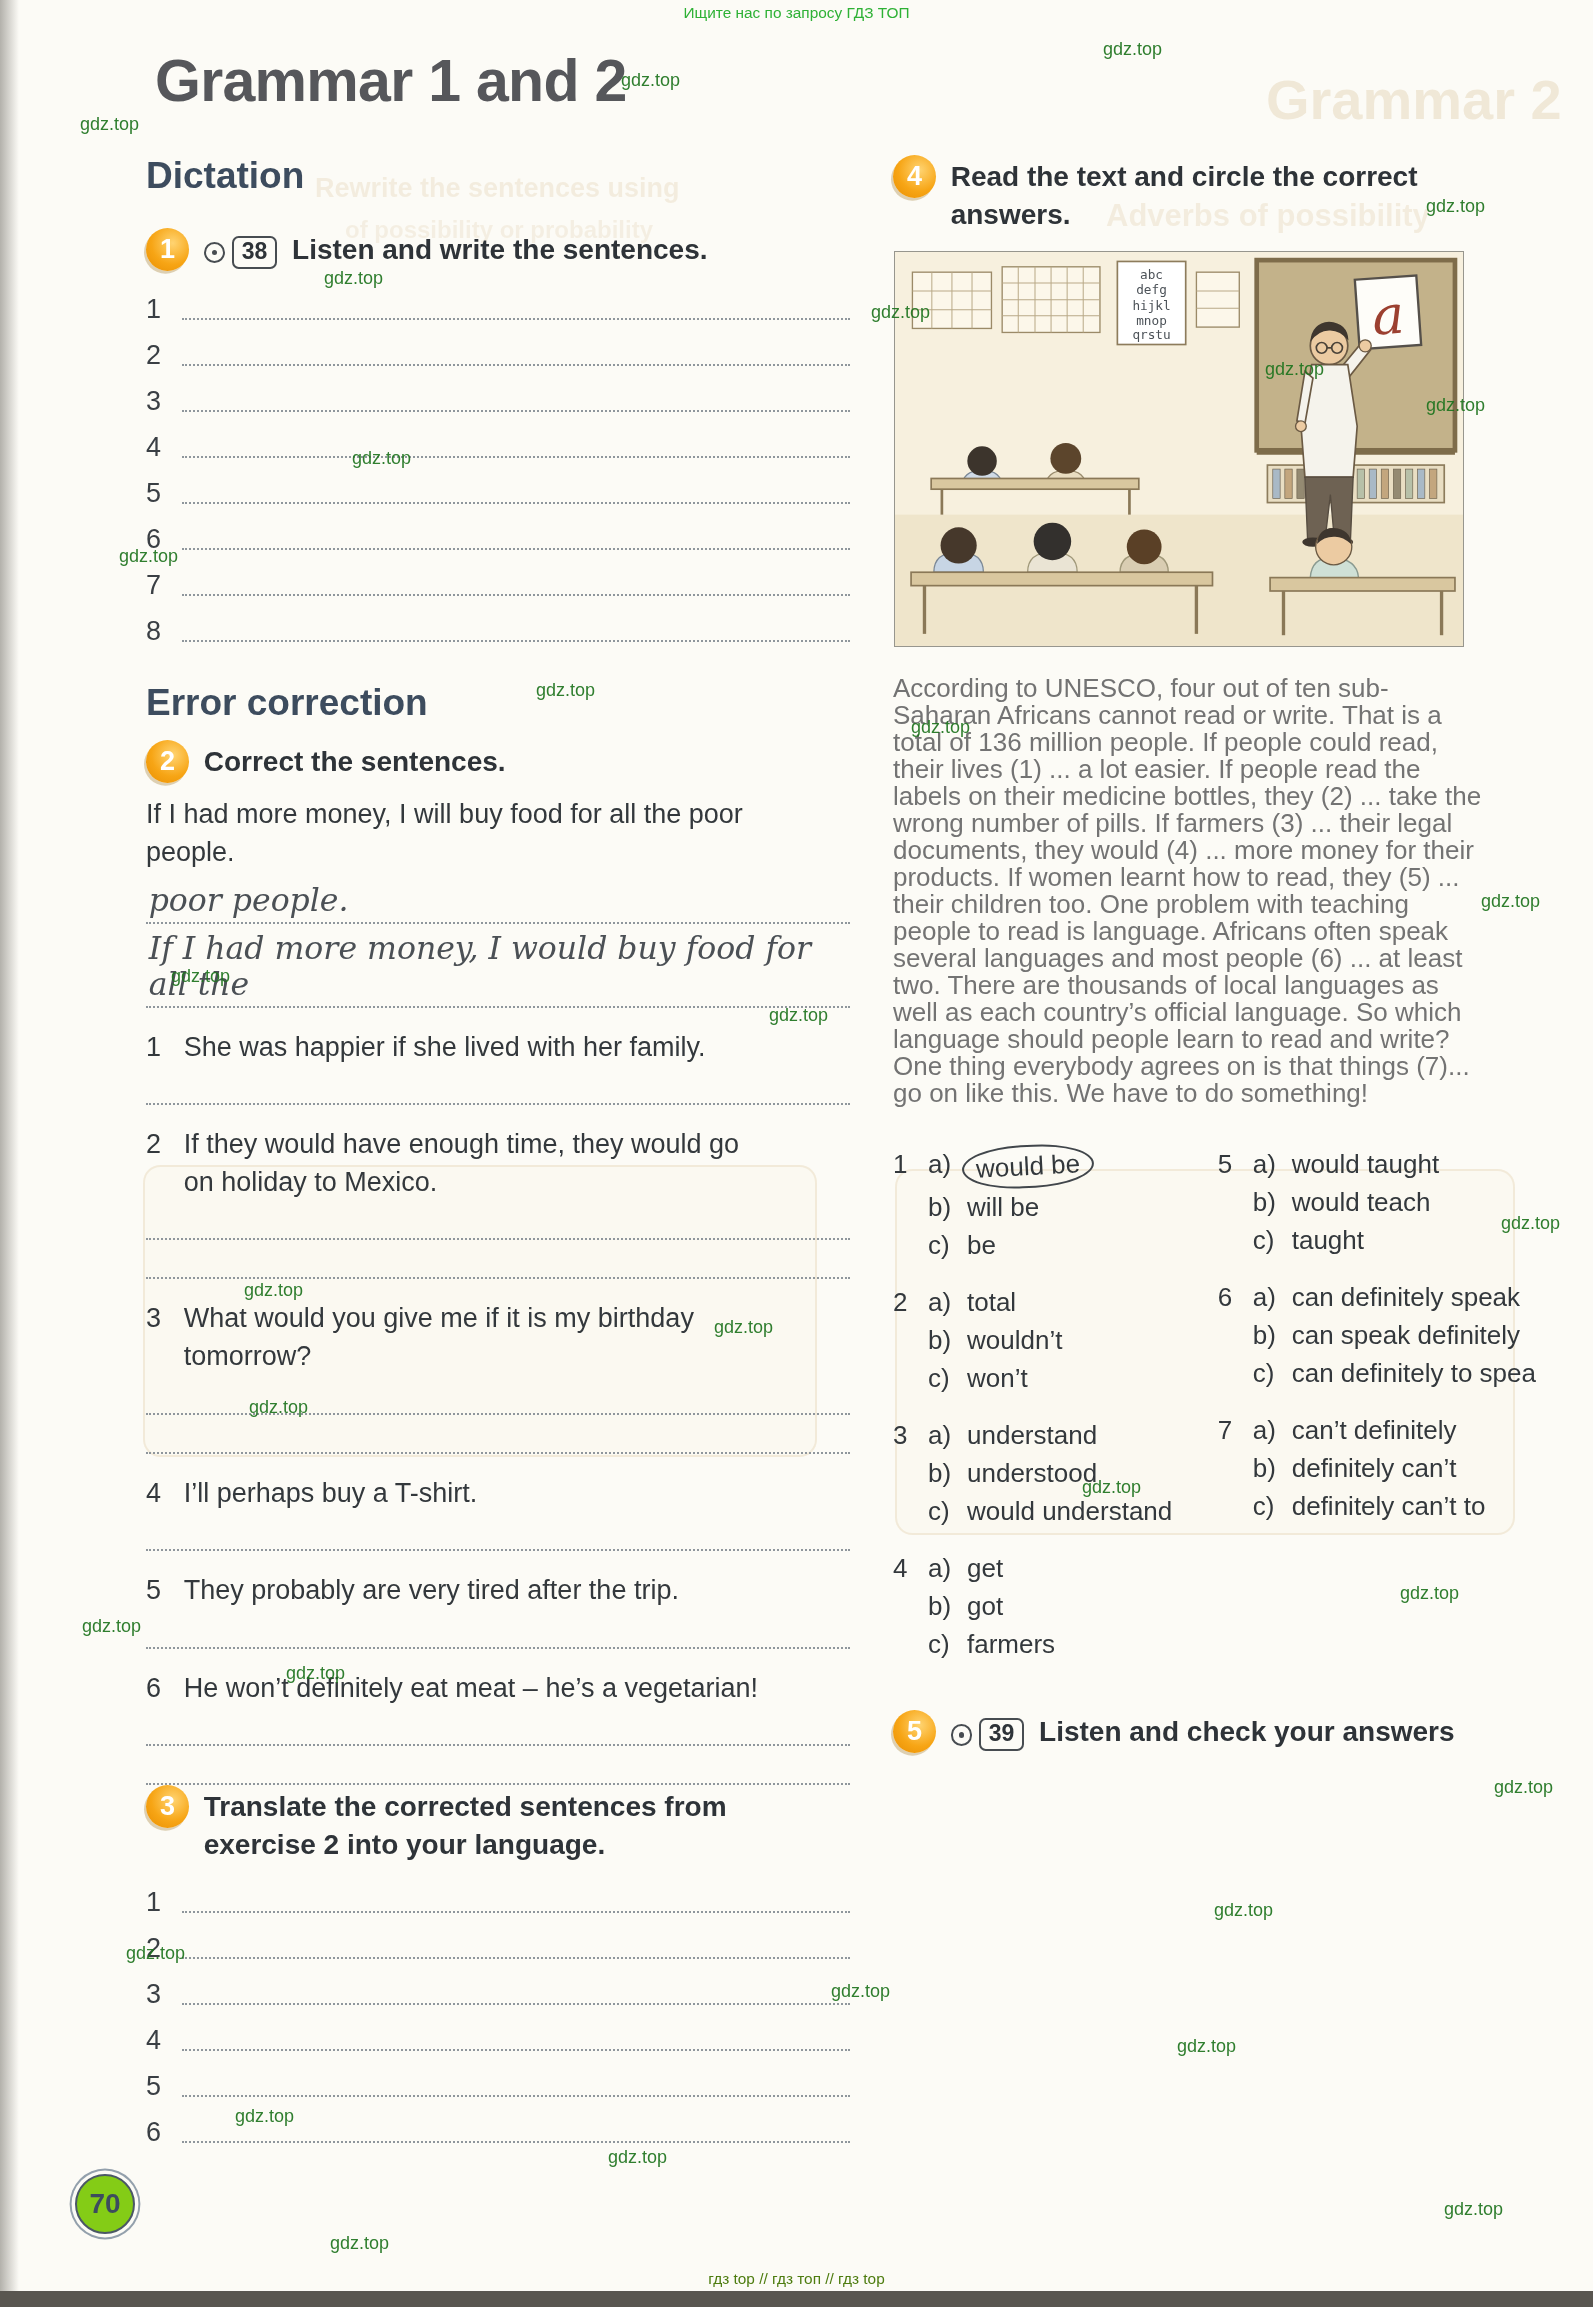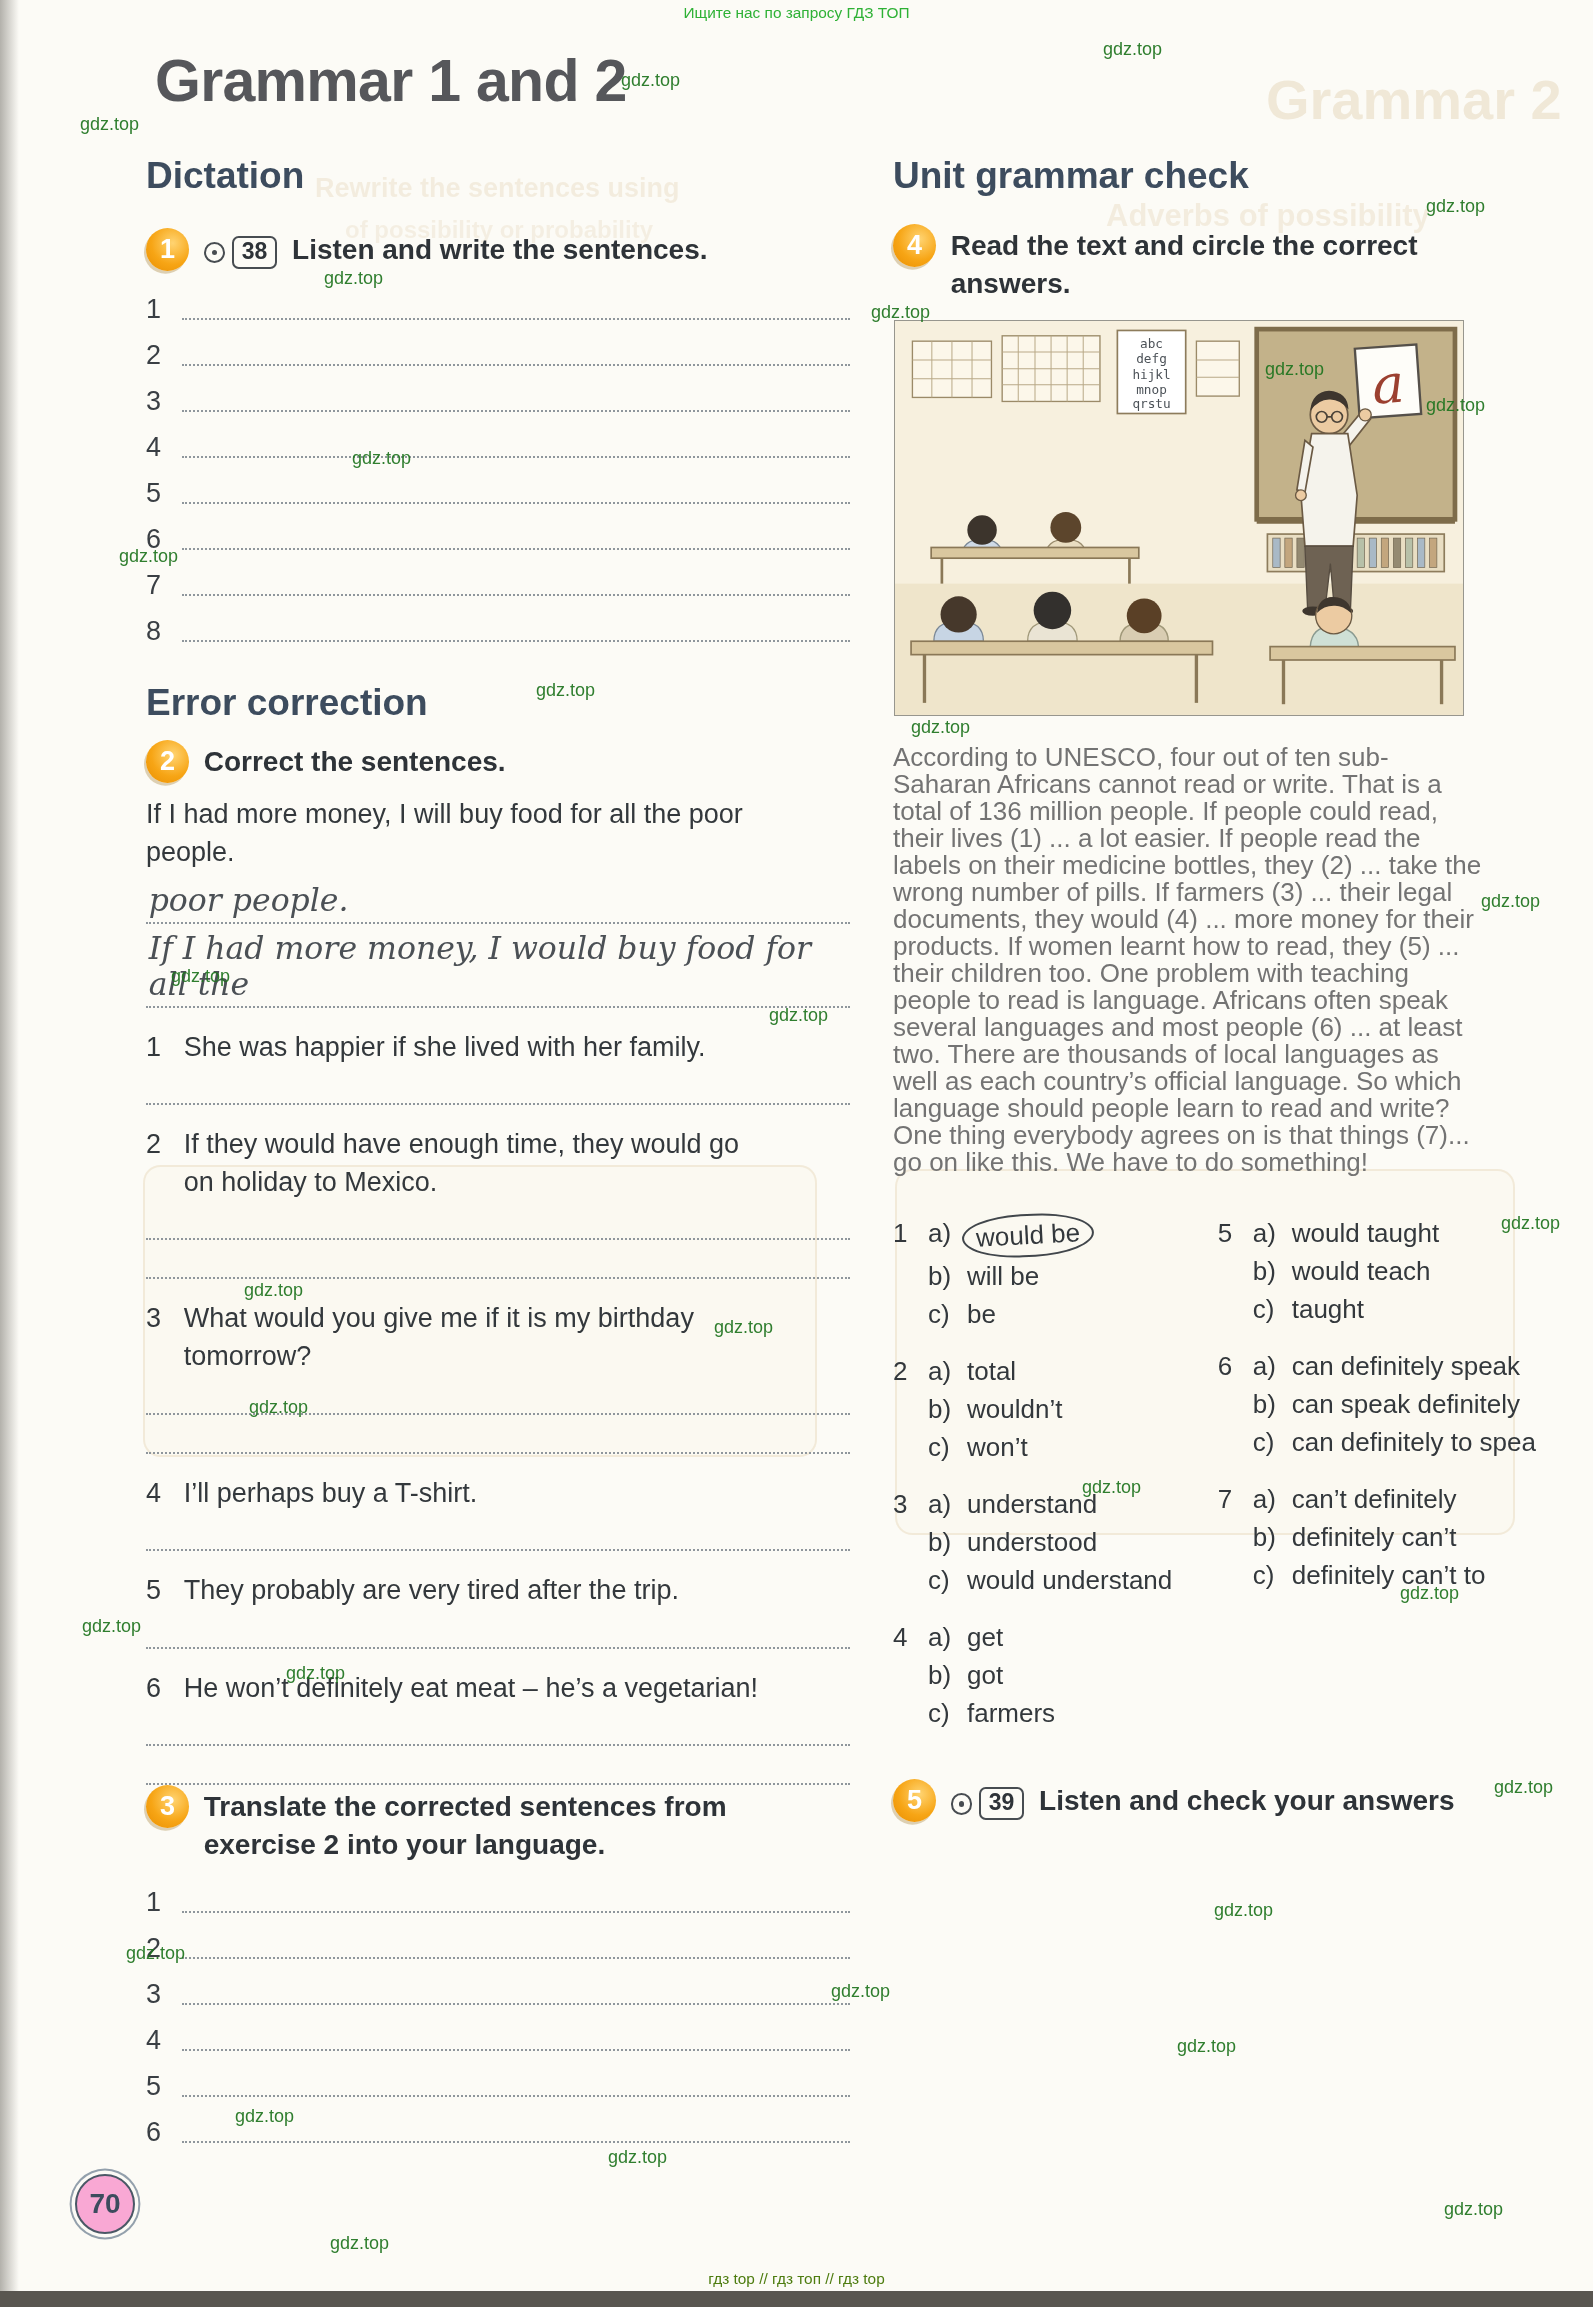--- a/index.html
+++ b/index.html
@@ -71,21 +71,21 @@
   .aval { white-space:nowrap; }
   .circle-mark { display:inline-block; border:2.3px solid #41464b; border-radius:50% / 55%;
                  padding:0 12px 1.3px; margin-left:-5.4px; transform:rotate(-3deg); }
 
   .ex5-head { margin-top:47px; display:flex; align-items:flex-start; gap:14.7px; }
 
   .pagenum { position:absolute; left:75px; top:2174px; width:56px; height:56px;
              border:2px solid #4b5866; border-radius:50%; z-index:2;
              box-shadow:0 0 0 3.4px #fcfbf6, 0 0 0 5.4px #93a0ac;
              display:flex; align-items:center; justify-content:center;
-             font-size:28px; font-weight:700; color:#3d4c5e; background:#f9a8d4; }
+             font-size:28px; font-weight:700; color:#3d4c5e; background:#84cc16; }
 
   .wm { position:absolute; font-size:18px; color:#1e741e; z-index:6; opacity:.92; white-space:nowrap; }
 
   .ghost { position:absolute; color:#b5893c; font-weight:700; z-index:0; white-space:nowrap; }
   .g-title { left:1266px; top:67px; font-size:56px; opacity:.16; }
   .g-sub   { left:1106px; top:198px; font-size:31px; opacity:.12; }
   .g-l1    { left:315px;  top:173px; font-size:27px; opacity:.12; }
   .g-l2    { left:345px;  top:216px; font-size:24px; opacity:.10; }
   .ghost-box { position:absolute; border:2.7px solid rgba(187,140,60,.13); border-radius:17.4px;
                background:rgba(240,214,150,.05); z-index:0; }
@@ -233,21 +233,20 @@
       </div>
     <div class="dline">
         <span class="lnum">6</span>
         <span class="dots"></span>
       </div>
   </div>
 </div>
 
 <div class="col col-right">
 
-  <h2 class="section-h">Unit grammar check</h2>
 
   <div class="ex-head">
     <div class="badge">4</div>
     <div class="ex-instr w800">Read the text and circle the correct answers.</div>
   </div>
 
   <div class="illus">
     <svg viewBox="0 0 848 588" width="568" height="394">
       <rect x="0" y="0" width="848" height="588" fill="#f7f0de"></rect>
       <rect x="0" y="392" width="848" height="196" fill="#efe5cb"></rect>

